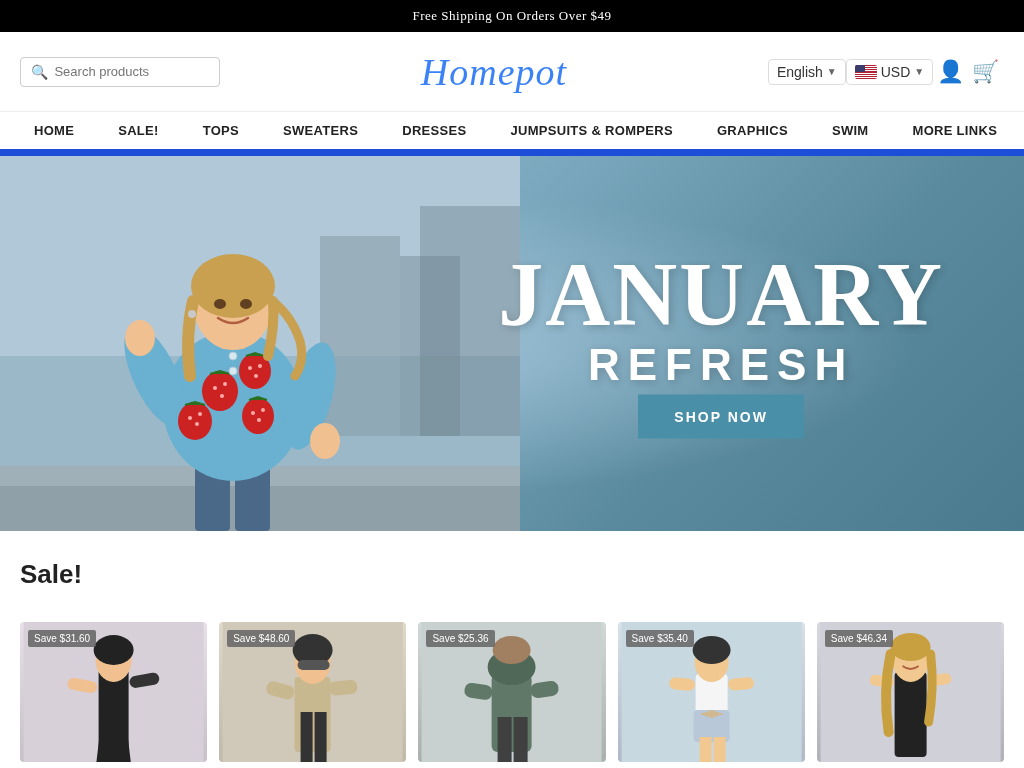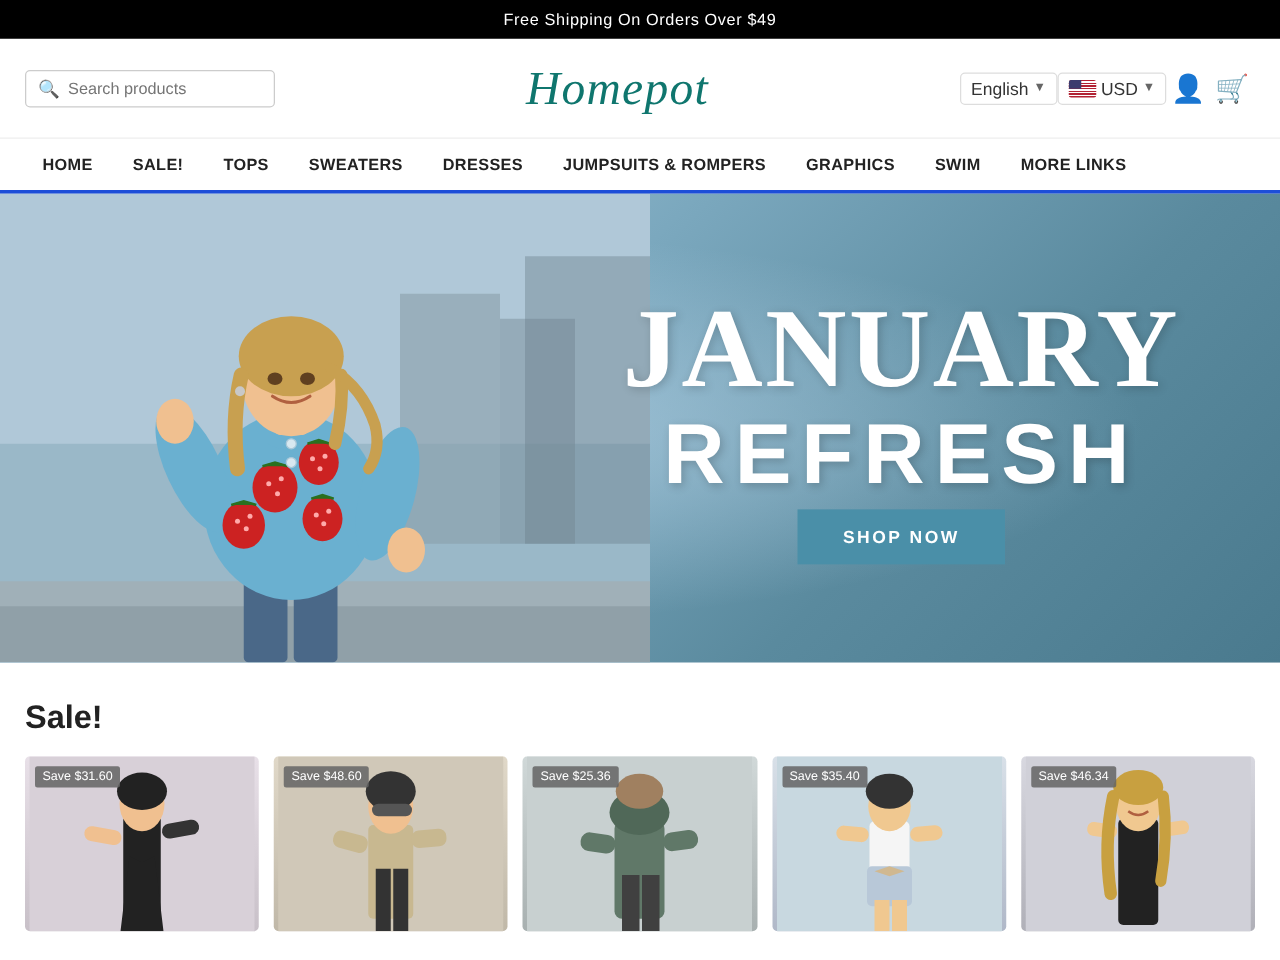--- a/index.html
+++ b/index.html
@@ -6,20 +6,21 @@
     body { font-family: Arial, sans-serif; background: #fff; width: 1024px; overflow-x: hidden; }
 
     
     .top-banner {
       background: #000;
       color: #fff;
       text-align: center;
       padding: 8px;
       font-size: 13px;
       letter-spacing: 0.5px;
+      font-family: Liberation Serif, serif;
     }
 
     
     .header {
       display: flex;
       align-items: center;
       justify-content: space-between;
       padding: 10px 20px;
       border-bottom: 1px solid #eee;
       height: 80px;
@@ -44,21 +45,21 @@
     }
 
     .search-icon-svg {
       color: #888;
       font-size: 14px;
     }
 
     .logo {
       font-family: 'Georgia', serif;
       font-size: 38px;
-      color: #0f766e;
+      color: #3b82f6;
       font-style: italic;
       letter-spacing: 1px;
       text-decoration: none;
       font-weight: normal;
     }
 
     .header-right {
       display: flex;
       align-items: center;
     }
@@ -121,23 +122,23 @@
       align-items: center;
       justify-content: center;
       padding: 4px;
     }
 
     
     .nav {
       display: flex;
       align-items: center;
       padding: 0 20px;
-      border-bottom: 3px solid #1d4ed8;
+      border-bottom: 7px solid #1d4ed8;
       height: 44px;
-      gap: 4px;
+      gap: 16px;
     }
 
     .nav-item {
       font-size: 13px;
       font-weight: 600;
       color: #222;
       text-decoration: none;
       padding: 12px 14px;
       cursor: pointer;
       white-space: nowrap;
@@ -187,21 +188,21 @@
       font-size: 90px;
       font-weight: 900;
       color: #fff;
       line-height: 1;
       font-family: 'Georgia', serif;
       text-shadow: 2px 2px 8px rgba(0,0,0,0.2);
       letter-spacing: 2px;
     }
 
     .hero-title-refresh {
-      font-size: 68px;
+      font-size: 44px;
       font-weight: 700;
       color: #fff;
       font-family: 'Arial', sans-serif;
       letter-spacing: 8px;
       text-shadow: 2px 2px 8px rgba(0,0,0,0.2);
     }
 
     .hero-shop-btn {
       display: inline-block;
       margin-top: 5px;
@@ -251,20 +252,21 @@
     }
 
     
     .product-scene {
       width: 100%;
       height: 140px;
       position: relative;
       background: #d8d0c8;
       border-radius: 4px;
       overflow: hidden;
+      margin-top: 16px;
     }
 
     
     .scene-1 { background: linear-gradient(180deg, #e8e0e8 0%, #c8c0c8 100%); }
     .scene-2 { background: linear-gradient(180deg, #e0d8c8 0%, #c0b8a8 100%); }
     .scene-3 { background: linear-gradient(180deg, #d0d8d8 0%, #a8b0b0 100%); }
     .scene-4 { background: linear-gradient(180deg, #d8e0e8 0%, #b0b8c8 100%); }
     .scene-5 { background: linear-gradient(180deg, #d8d8e0 0%, #b0b0b8 100%); }
   </style>
 </head>

